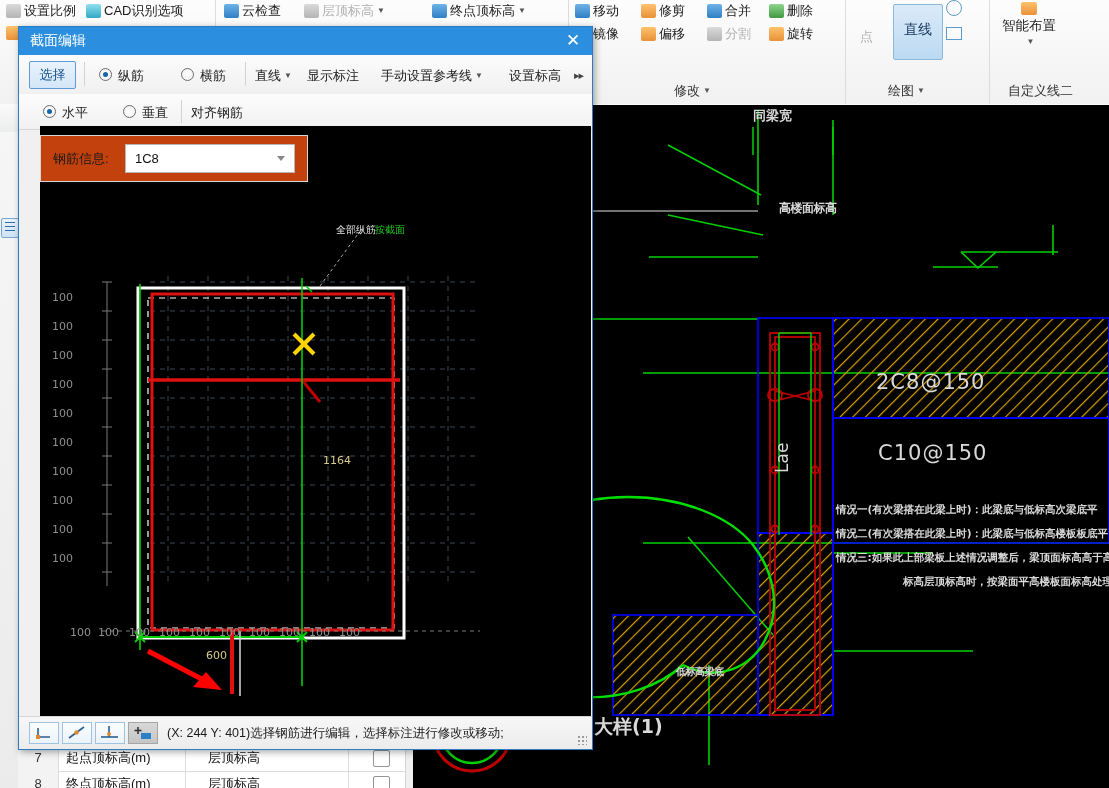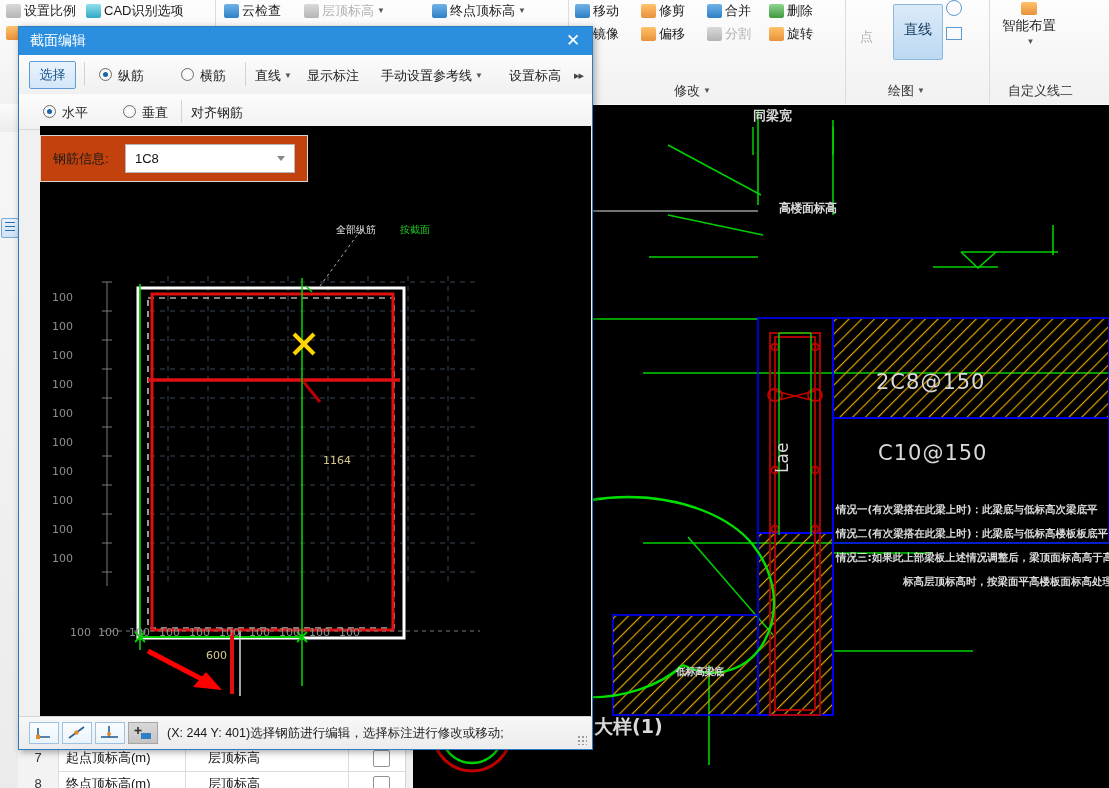--- a/index.html
+++ b/index.html
@@ -510,21 +510,21 @@
     <div class="cv-txt" style="left:179px;top:500px;">100</div>
     <div class="cv-txt" style="left:209px;top:500px;">100</div>
     <div class="cv-txt" style="left:239px;top:500px;">100</div>
     <div class="cv-txt" style="left:269px;top:500px;">100</div>
     <div class="cv-txt" style="left:299px;top:500px;">100</div>
 
     <div class="cv-txt" style="left:166px;top:523px;color:#d8c98a;">600</div>
     <div class="cv-txt" style="left:283px;top:328px;color:#d8c98a;">1164</div>
 
     <div class="cv-txt" style="left:296px;top:97px;color:#e6e6e6;font-size:10px;">全部纵筋</div>
-    <div class="cv-txt" style="left:360px;top:97px;color:#22cc22;font-size:10px;">按截面</div>
+    <div class="cv-txt" style="left:335px;top:97px;color:#22cc22;font-size:10px;">按截面</div>
   </div>
 
   <div id="rebar-panel">
     <div id="rebar-label">钢筋信息:</div>
     <div id="rebar-combo">
       <div id="rebar-value">1C8</div>
       <div id="rebar-caret"></div>
     </div>
   </div>
 

